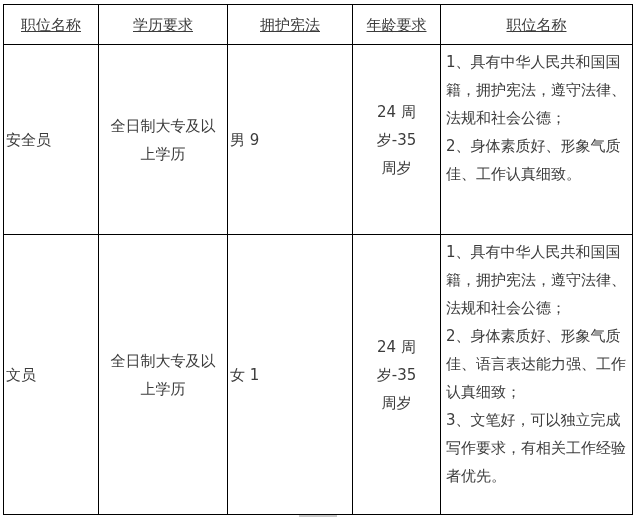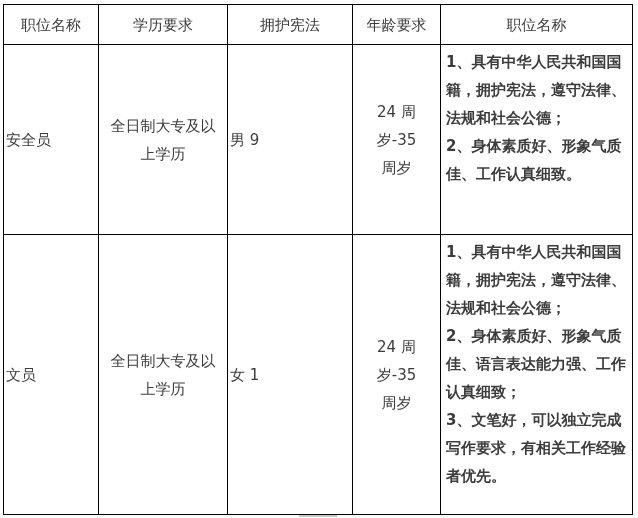--- a/index.html
+++ b/index.html
@@ -34,20 +34,21 @@
     color: #3c3c3c;
     overflow: hidden;
   }
   .req-table thead tr {
     height: 40px;
   }
   .req-table th {
     text-align: center;
     vertical-align: middle;
     padding: 0 2px;
+    text-decoration: underline;
   }
   tr.row-1 { height: 190px; }
   tr.row-2 { height: 280px; }
   td.c-center {
     text-align: left;
     vertical-align: middle;
     padding: 0 2px;
   }
   td.c-edu {
     text-align: center;
@@ -58,21 +59,20 @@
     text-align: center;
     vertical-align: middle;
     padding: 0 14px;
   }
   td.c-other {
     text-align: left;
     vertical-align: top;
     padding: 3px 4px 3px 5px;
     white-space: pre-wrap;
     word-break: break-all;
-    font-weight: bold;
   }
   .scroll-fragment {
     position: absolute;
     left: 299px;
     top: 515px;
     width: 38px;
     height: 2px;
     background: #c9c9c9;
   }
 </style>

